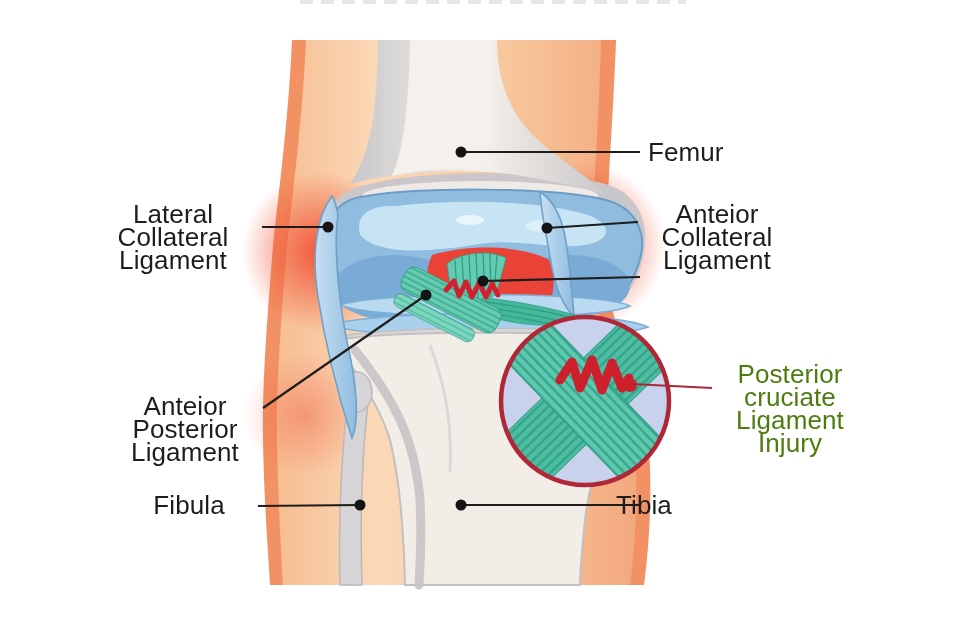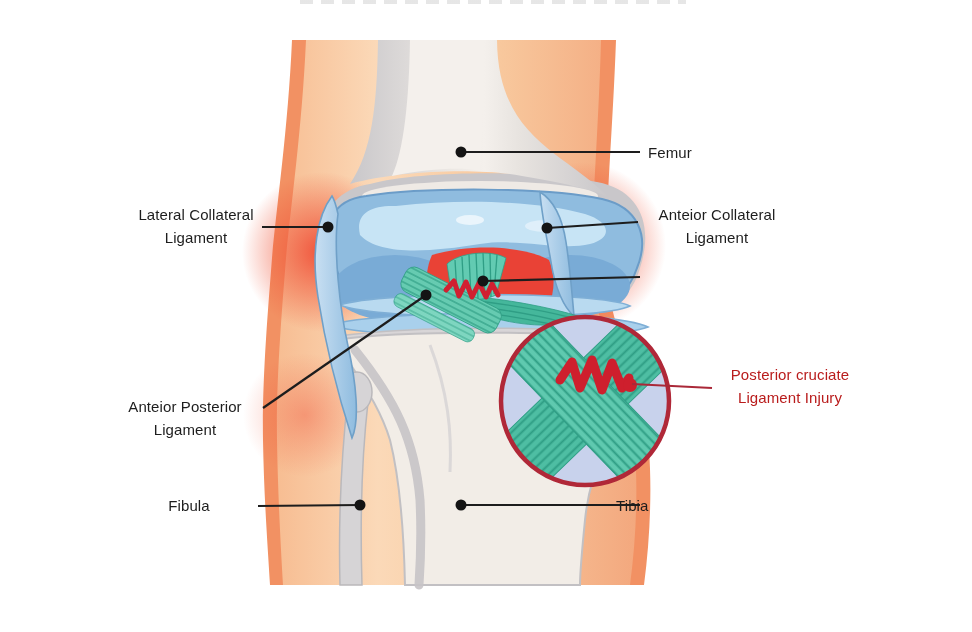--- a/index.html
+++ b/index.html
@@ -2,26 +2,26 @@
 <html><head>
 <meta charset="utf-8">
 <style>
   html,body{margin:0;padding:0;background:#ffffff;}
   .stage{
     position:relative;width:972px;height:632px;background:#ffffff;overflow:hidden;
     font-family:"Liberation Sans", sans-serif;
   }
   .stage svg{position:absolute;left:0;top:0;}
   .lbl{
-    position:absolute;font-size:15px;line-height:23px;color:#1d1d1d;
+    position:absolute;font-size:26px;line-height:23px;color:#1d1d1d;
     text-align:center;letter-spacing:0.1px;
   }
   .lbl.nowrap{white-space:nowrap;}
   .lbl.right{text-align:center;}
-  .lbl.red{color:#b91c1c;}
+  .lbl.red{color:#4d7c0f;}
   .crop-artifact{
     position:absolute;left:300px;top:0;width:386px;height:4px;opacity:.55;
     background:repeating-linear-gradient(90deg,#d2d2d2 0 13px,transparent 13px 21px);
   }
 </style>
 </head>
 <body>
 
 <div class="stage">
 
@@ -183,19 +183,19 @@
       <circle cx="547" cy="228" r="5.5"></circle>
       <circle cx="483" cy="281" r="5.5"></circle>
       <circle cx="426" cy="295" r="5.5"></circle>
       <circle cx="360" cy="505" r="5.5"></circle>
       <circle cx="461" cy="505" r="5.5"></circle>
     </g>
     <path d="M632,384 L712,388" stroke="#aa2838" stroke-width="2.2"></path>
   </svg>
 
   <div class="lbl nowrap" style="left:648px;top:141px;">Femur</div>
-  <div class="lbl" style="left:113px;top:203px;width:166px;text-align:center;">Lateral Collateral Ligament</div>
+  <div class="lbl" style="left:90px;top:203px;width:166px;text-align:center;">Lateral Collateral Ligament</div>
   <div class="lbl" style="left:634px;top:203px;width:166px;">Anteior Collateral Ligament</div>
   <div class="lbl" style="left:102px;top:395px;width:166px;">Anteior Posterior Ligament</div>
   <div class="lbl right" style="left:128px;top:494px;width:122px;">Fibula</div>
   <div class="lbl nowrap" style="left:616px;top:494px;">Tibia</div>
   <div class="lbl red" style="left:704px;top:363px;width:172px;">Posterior cruciate Ligament Injury</div>
 </div>
 
 </body></html>

